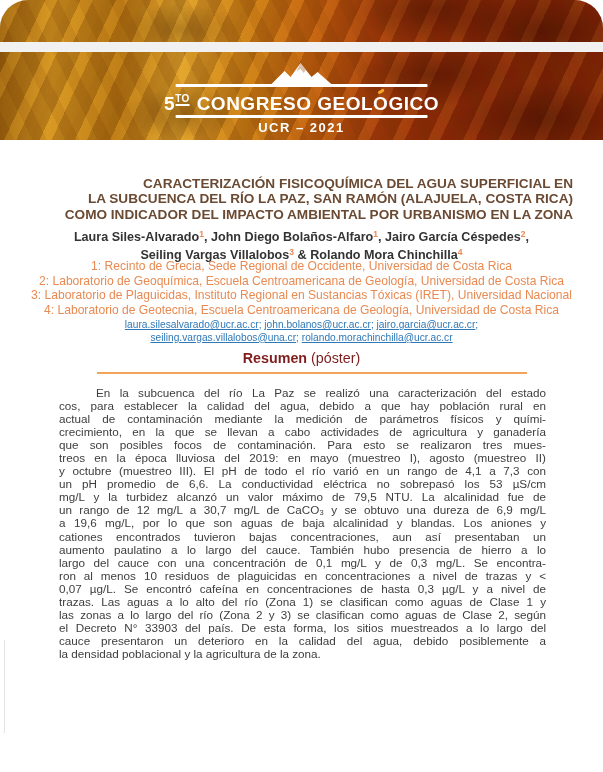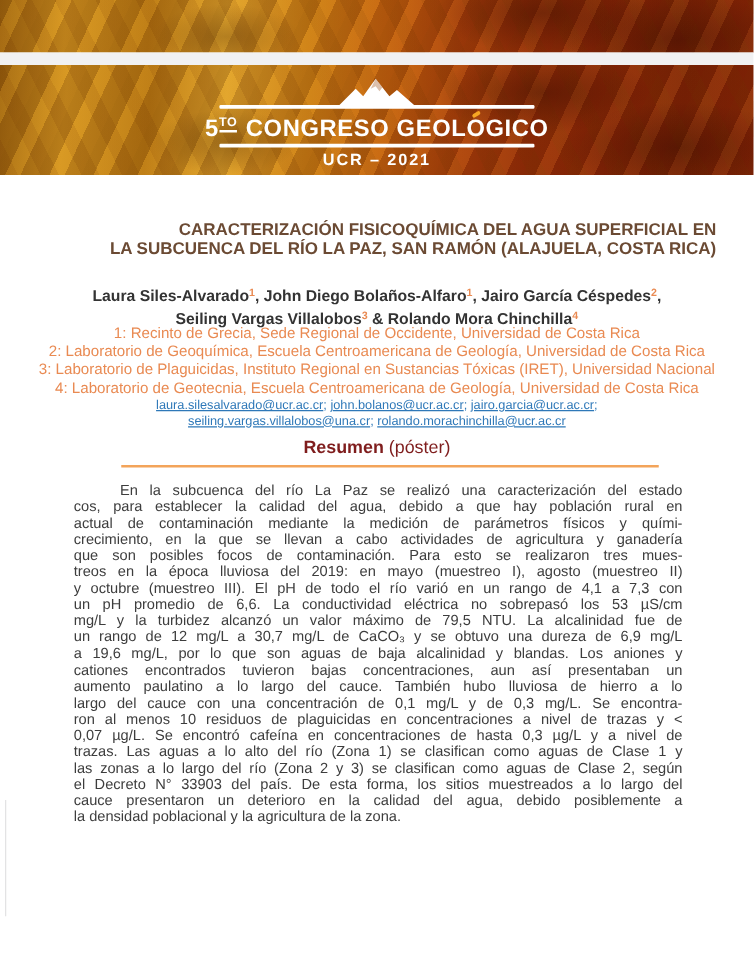--- a/index.html
+++ b/index.html
@@ -1,18 +1,19 @@
 <!DOCTYPE html>
 <html><head>
 <meta charset="utf-8">
 <style>
   html,body{margin:0;padding:0;background:#ffffff;}
   .page{
     position:relative;width:603px;height:772px;background:#ffffff;overflow:hidden;
     font-family:"Liberation Sans","DejaVu Sans",sans-serif;
+    border-radius:28px;
   }
   
   .banner{
     position:absolute;left:0;width:603px;
     background:
       radial-gradient(ellipse 130px 50px at 72% 25%, rgba(45,8,0,0.38), transparent 65%),
       radial-gradient(ellipse 160px 60px at 90% 75%, rgba(40,6,0,0.35), transparent 60%),
       radial-gradient(ellipse 90px 40px at 30% 70%, rgba(70,35,0,0.30), transparent 65%),
       repeating-linear-gradient(115deg, rgba(70,35,0,0.20) 0 9px, rgba(255,205,70,0.10) 9px 20px, rgba(60,25,0,0.16) 20px 32px),
       repeating-linear-gradient(63deg, rgba(120,55,0,0.14) 0 13px, transparent 13px 29px),
@@ -73,20 +74,21 @@
       <div class="logo-rule"></div>
       <div class="logo-title"><span>5</span><sup class="ord">TO</sup><span> CONGRESO GEOL</span><span class="oacc"><i class="acc"></i><span>O</span></span><span>GICO</span></div>
       <div class="logo-rule"></div>
       <div class="logo-sub">UCR – 2021</div>
     </div>
   </div>
 
   <div class="title">
       <div>CARACTERIZACIÓN FISICOQUÍMICA DEL AGUA SUPERFICIAL EN</div>
       <div>LA SUBCUENCA DEL RÍO LA PAZ, SAN RAMÓN (ALAJUELA, COSTA RICA)</div>
+      <div>COMO INDICADOR DEL IMPACTO AMBIENTAL POR URBANISMO EN LA ZONA</div>
     </div>
 
   <div class="authors">
       <div><span>Laura Siles-Alvarado</span><sup class="a-sup">1</sup><span>, John Diego Bolaños-Alfaro</span><sup class="a-sup">1</sup><span>, Jairo García Céspedes</span><sup class="a-sup">2</sup><span>,</span></div>
       <div><span>Seiling Vargas Villalobos</span><sup class="a-sup">3</sup><span> &amp; Rolando Mora Chinchilla</span><sup class="a-sup">4</sup></div>
     </div>
 
   <div class="affiliations">
       <div>1: Recinto de Grecia, Sede Regional de Occidente, Universidad de Costa Rica</div>
       <div>2: Laboratorio de Geoquímica, Escuela Centroamericana de Geología, Universidad de Costa Rica</div>
@@ -108,21 +110,21 @@
       <div class="abs-line">actual de contaminación mediante la medición de parámetros físicos y quími-</div>
       <div class="abs-line">crecimiento, en la que se llevan a cabo actividades de agricultura y ganadería</div>
       <div class="abs-line">que son posibles focos de contaminación. Para esto se realizaron tres mues-</div>
       <div class="abs-line">treos en la época lluviosa del 2019: en mayo (muestreo I), agosto (muestreo II)</div>
       <div class="abs-line">y octubre (muestreo III). El pH de todo el río varió en un rango de 4,1 a 7,3 con</div>
       <div class="abs-line">un pH promedio de 6,6. La conductividad eléctrica no sobrepasó los 53 µS/cm</div>
       <div class="abs-line">mg/L y la turbidez alcanzó un valor máximo de 79,5 NTU. La alcalinidad fue de</div>
       <div class="abs-line">un rango de 12 mg/L a 30,7 mg/L de CaCO₃ y se obtuvo una dureza de 6,9 mg/L</div>
       <div class="abs-line">a 19,6 mg/L, por lo que son aguas de baja alcalinidad y blandas. Los aniones y</div>
       <div class="abs-line">cationes encontrados tuvieron bajas concentraciones, aun así presentaban un</div>
-      <div class="abs-line">aumento paulatino a lo largo del cauce. También hubo lluviosa de hierro a lo</div>
+      <div class="abs-line">aumento paulatino a lo largo del cauce. También hubo presencia de hierro a lo</div>
       <div class="abs-line">largo del cauce con una concentración de 0,1 mg/L y de 0,3 mg/L. Se encontra-</div>
       <div class="abs-line">ron al menos 10 residuos de plaguicidas en concentraciones a nivel de trazas y &lt;</div>
       <div class="abs-line">0,07 µg/L. Se encontró cafeína en concentraciones de hasta 0,3 µg/L y a nivel de</div>
       <div class="abs-line">trazas. Las aguas a lo alto del río (Zona 1) se clasifican como aguas de Clase 1 y</div>
       <div class="abs-line">las zonas a lo largo del río (Zona 2 y 3) se clasifican como aguas de Clase 2, según</div>
       <div class="abs-line">el Decreto N° 33903 del país. De esta forma, los sitios muestreados a lo largo del</div>
       <div class="abs-line">cauce presentaron un deterioro en la calidad del agua, debido posiblemente a</div>
       <div class="abs-line last">la densidad poblacional y la agricultura de la zona.</div>
     </div>
 

